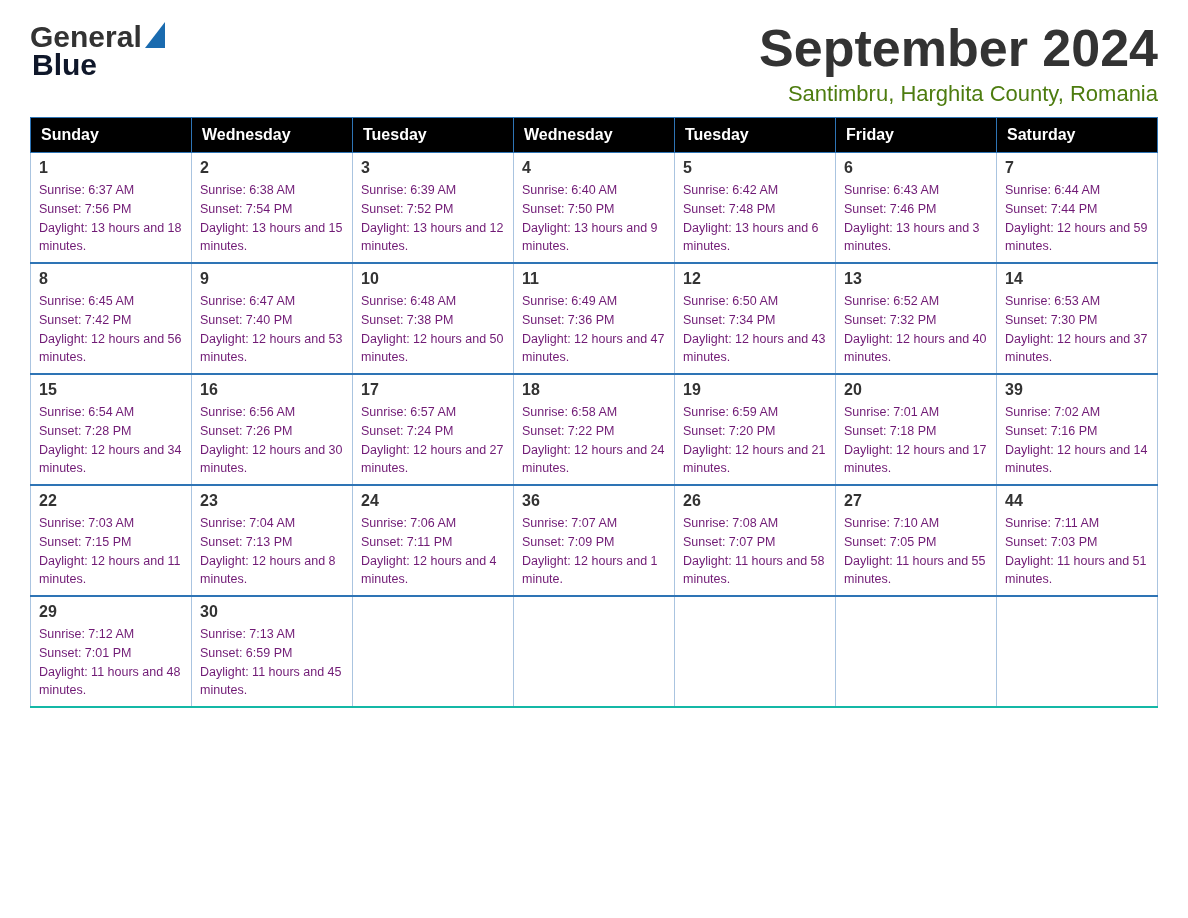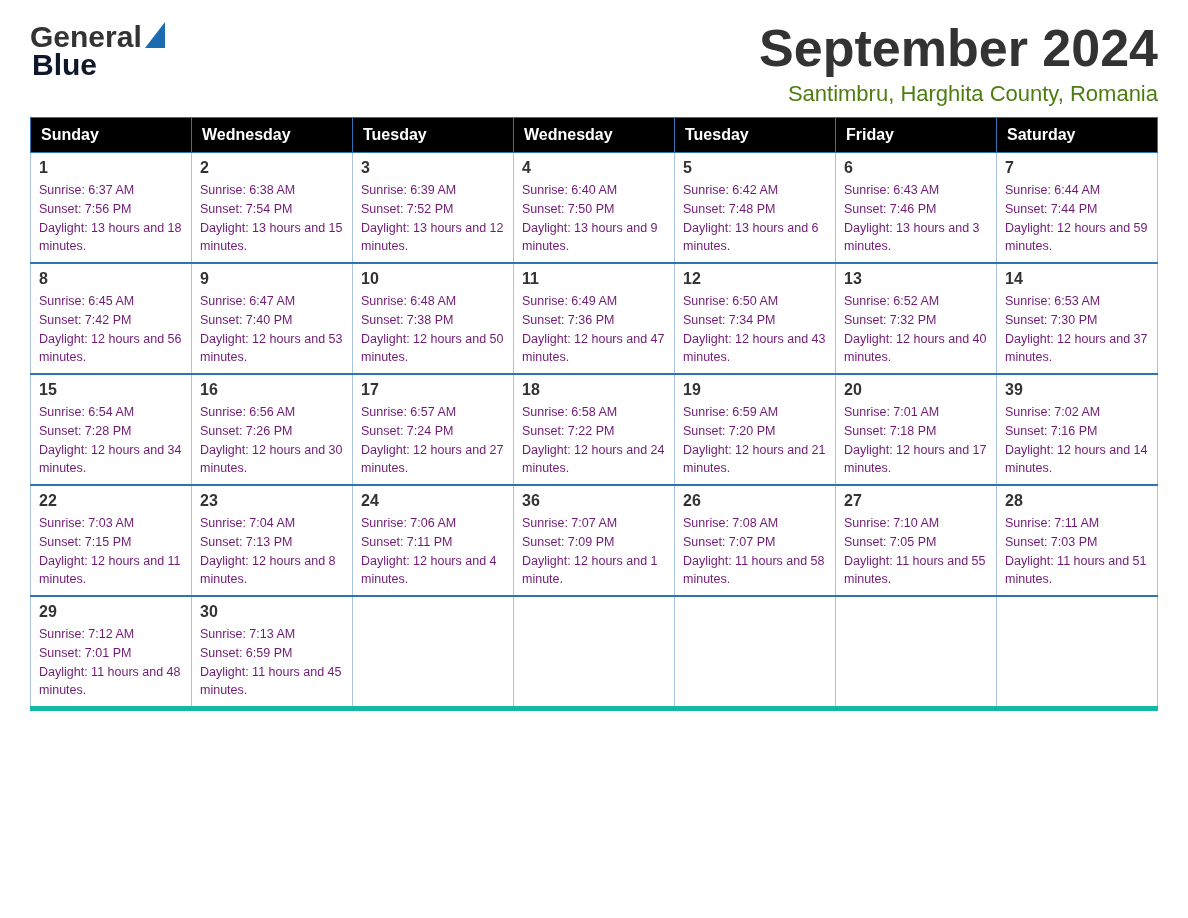--- a/index.html
+++ b/index.html
@@ -61,21 +61,21 @@
     }
     .day-info {
       font-size: 12.5px;
       color: #701a75;
       line-height: 1.5;
     }
     .calendar tr td {
       border-bottom: 2px solid #2e74b5;
     }
     .calendar tbody tr:last-child td {
-      border-bottom: 5px solid #14b8a6;
+      border-bottom: 2px solid #14b8a6;
     }
     .empty-cell {
       background: #fff;
     }
     .logo-wrapper {
       display: flex;
       flex-direction: column;
       align-items: flex-start;
       justify-content: flex-end;
     }
@@ -354,21 +354,21 @@
       </td>
         <td>
         <span class="day-number">27</span>
         <div class="day-info">
           Sunrise: 7:10 AM<br>
           Sunset: 7:05 PM<br>
           Daylight: 11 hours and 55 minutes.
         </div>
       </td>
         <td>
-        <span class="day-number">28</span>
+        <span class="day-number">44</span>
         <div class="day-info">
           Sunrise: 7:11 AM<br>
           Sunset: 7:03 PM<br>
           Daylight: 11 hours and 51 minutes.
         </div>
       </td>
       </tr>
       <tr>
         <td>
         <span class="day-number">29</span>

